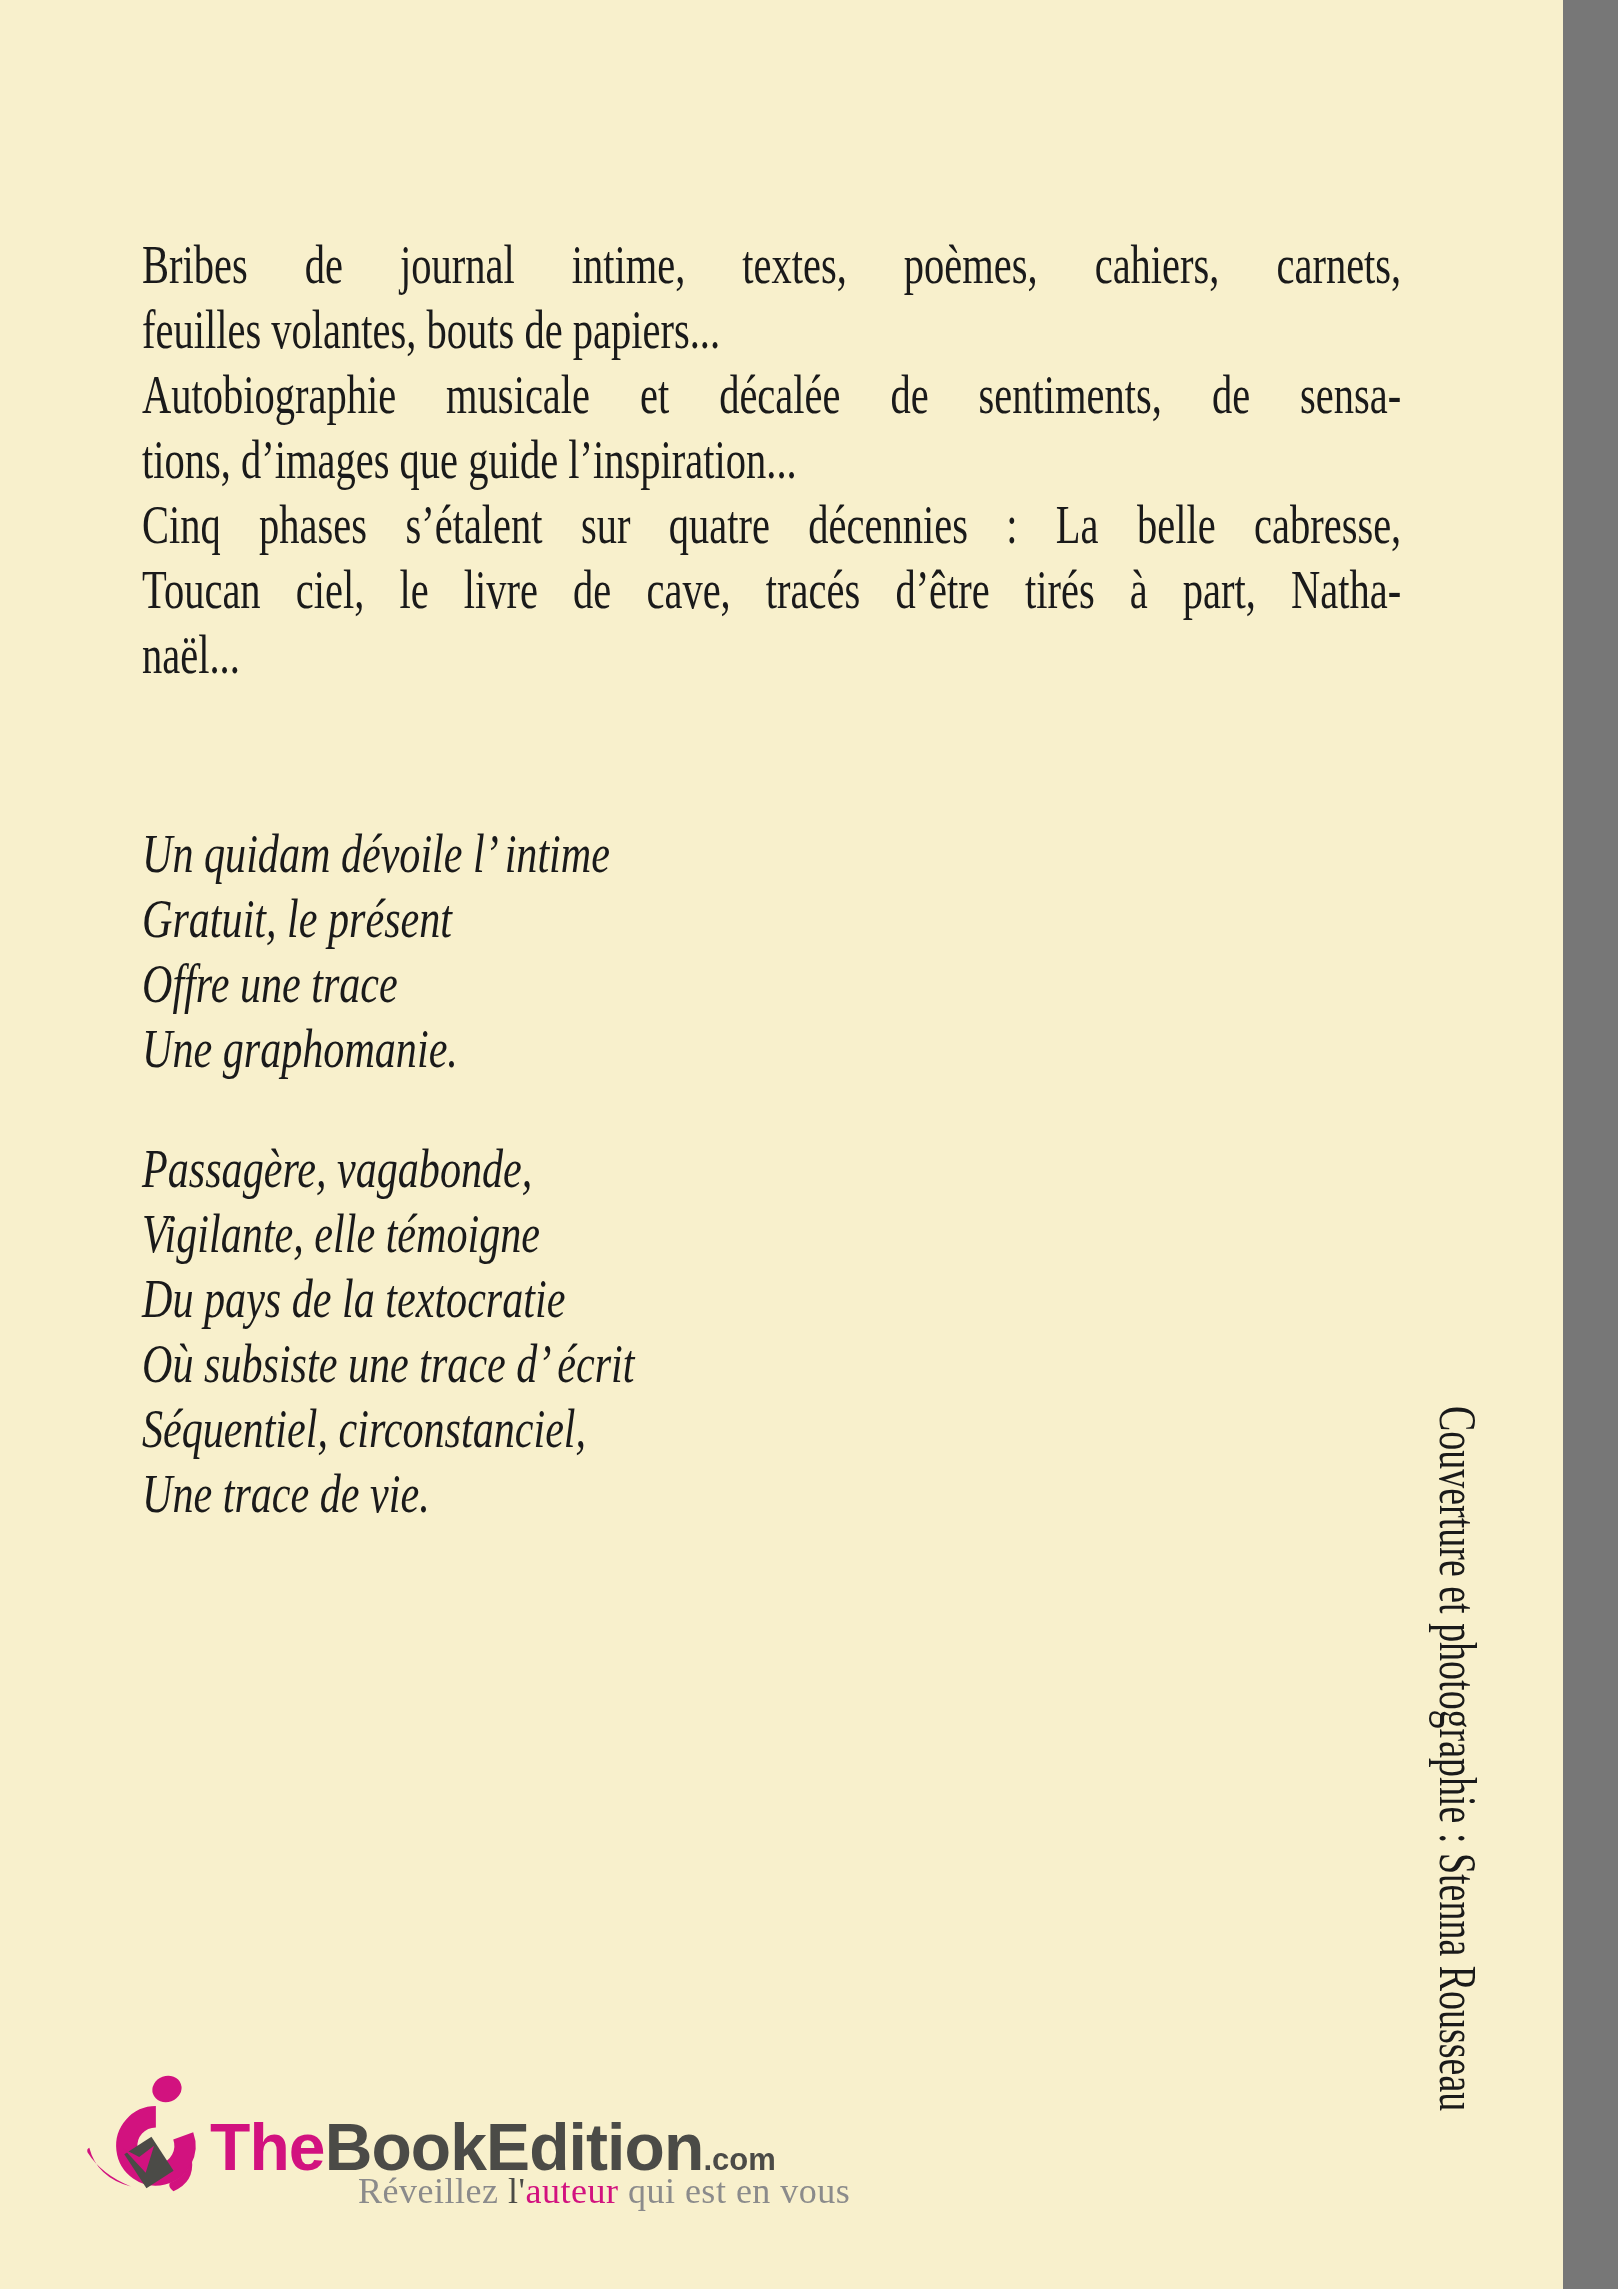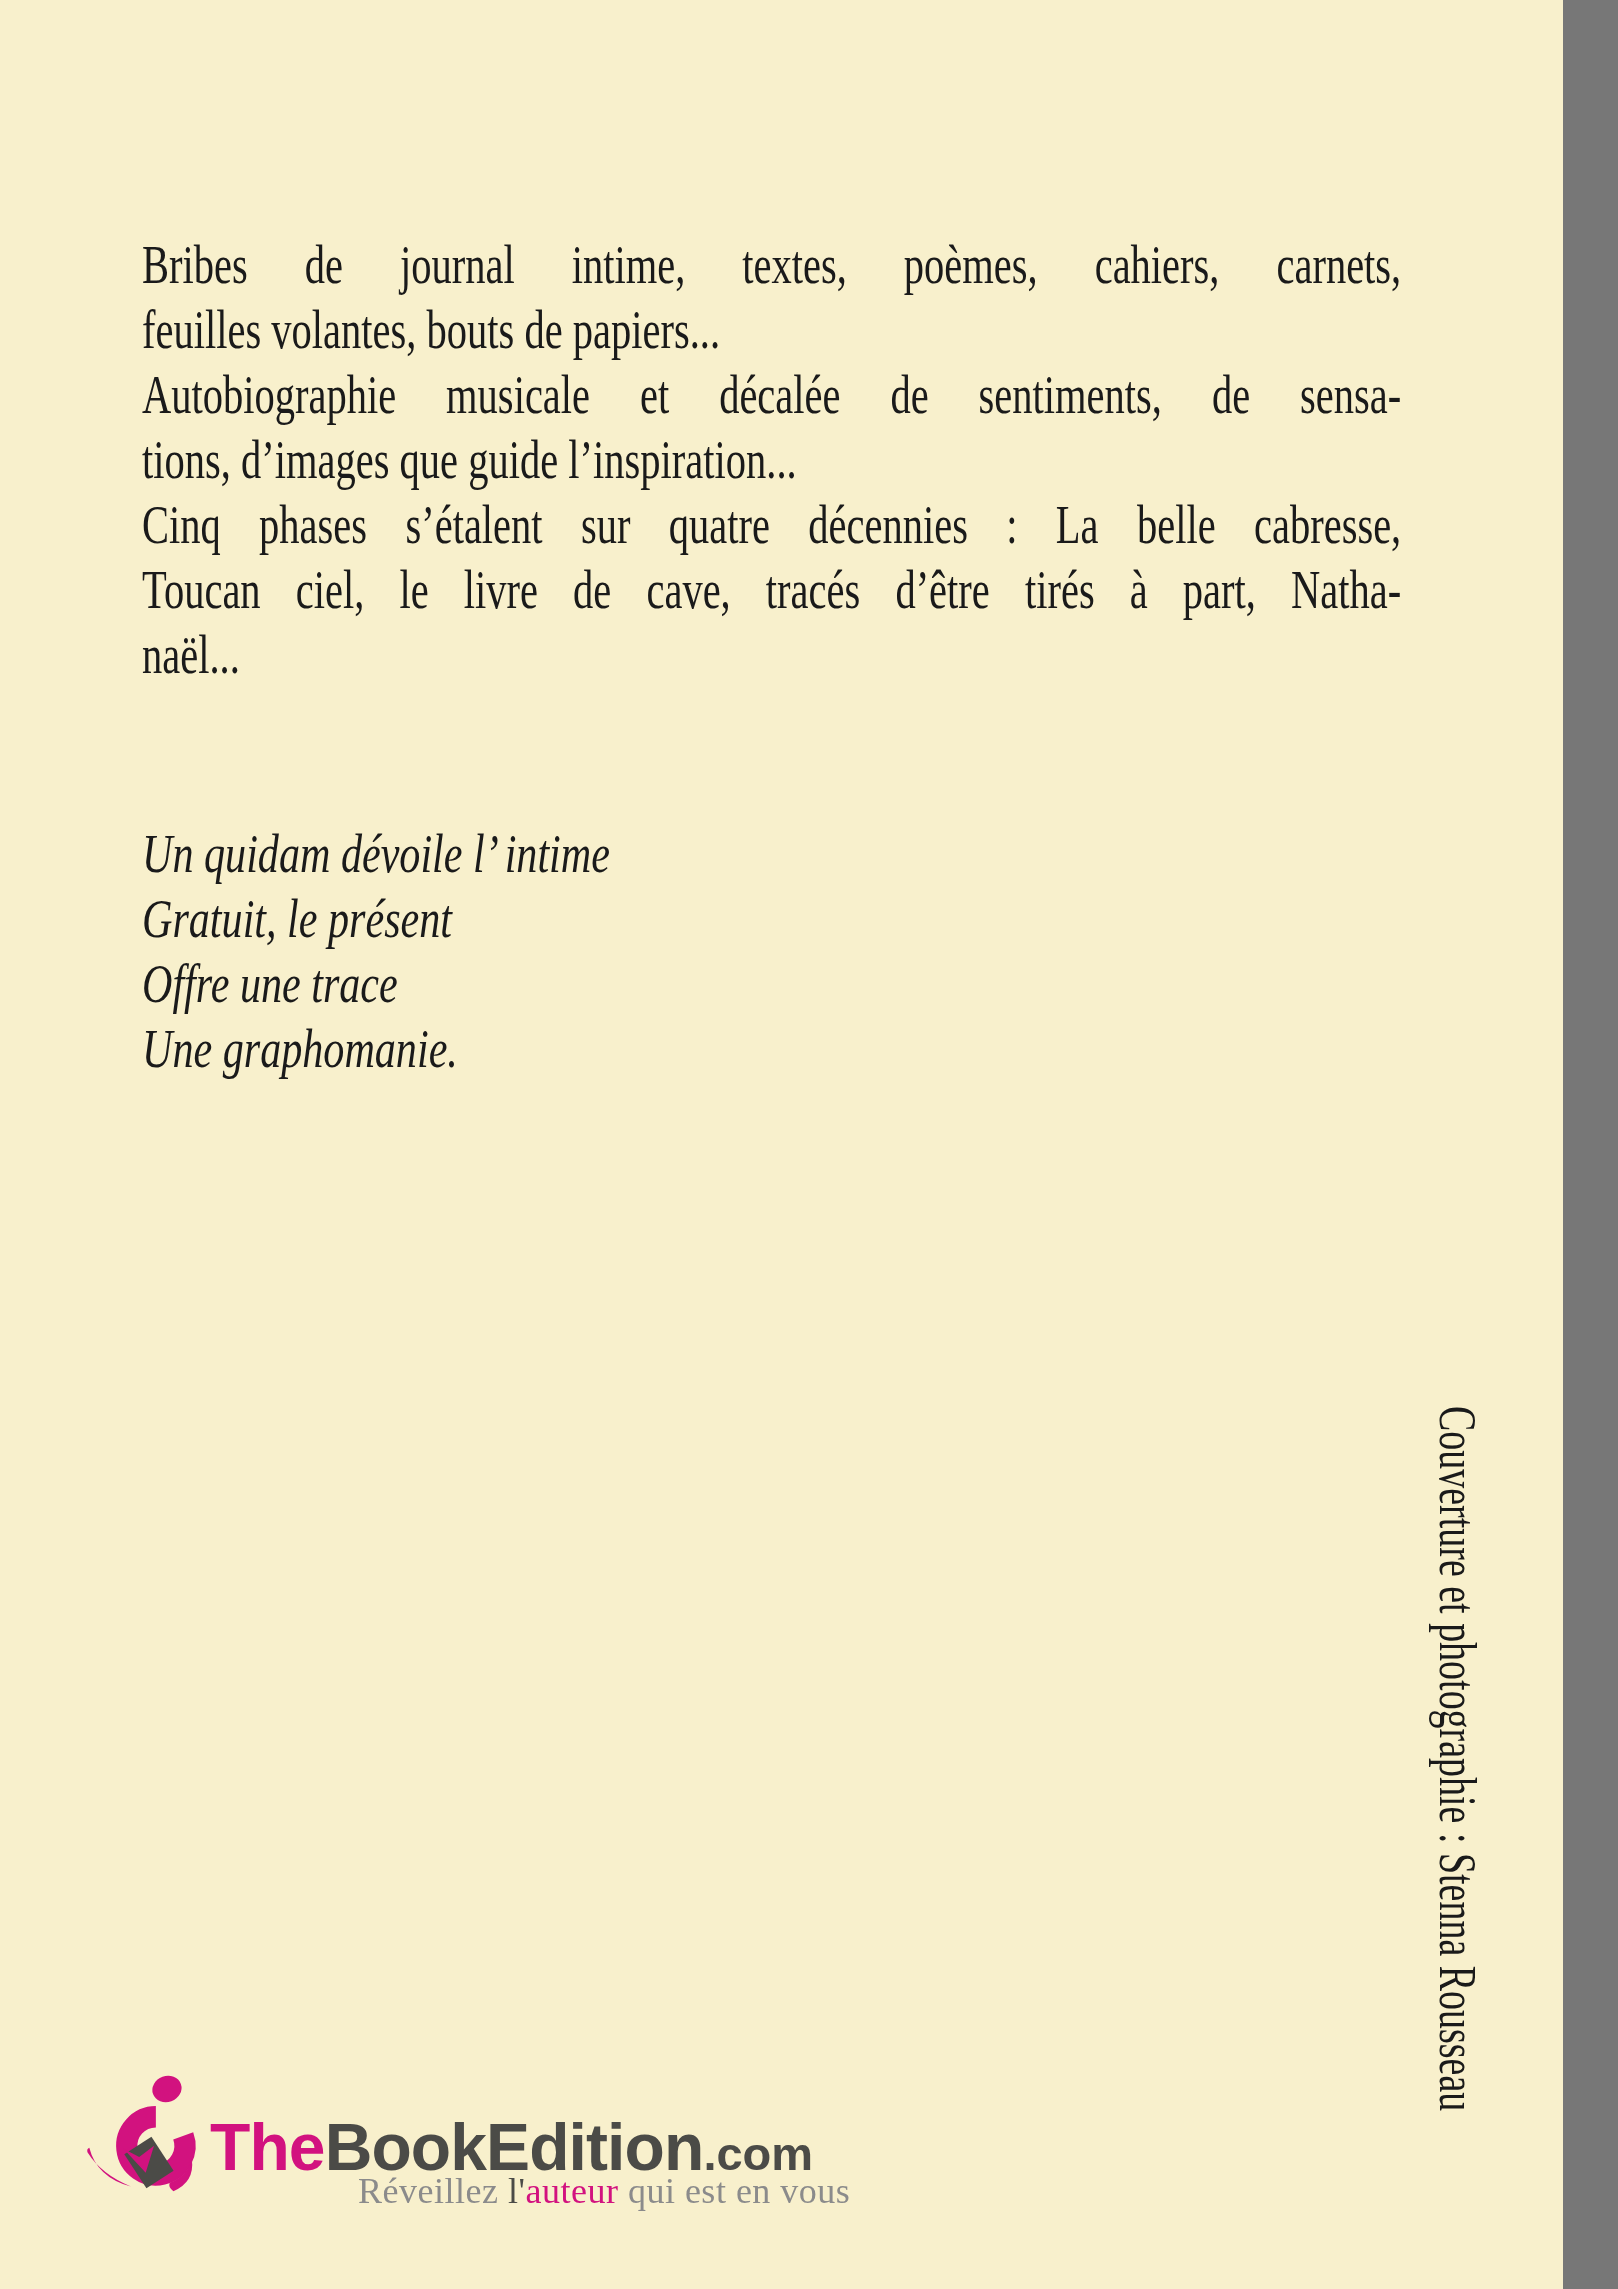--- a/index.html
+++ b/index.html
@@ -53,21 +53,21 @@
   .wordmark{
     position:absolute;left:210px;top:2114px;
     font-family:"Liberation Sans", sans-serif;
     font-weight:bold;
     font-size:66px;line-height:66px;
     letter-spacing:-0.9px;
     white-space:nowrap;
     color:var(--charcoal,#4b4b47);
   }
   .wordmark .the{color:var(--magenta,#d2127f);text-align:right;}
-  .wordmark .tld{font-size:47px;letter-spacing:0;}
+  .wordmark .tld{font-size:31px;letter-spacing:0;}
   .tagline{
     position:absolute;left:358px;top:2176px;
     font-family:Liberation Serif, serif;
     font-size:36px;line-height:31px;
     letter-spacing:0.5px;
     color:var(--gray,#8b8b8b);
     white-space:nowrap;
   }
   .tagline .dark{color:var(--charcoal,#4b4b47);}
   .tagline .pink{color:var(--magenta,#d2127f);}
@@ -87,20 +87,28 @@
     <div class="line">naël...</div>
   </div>
 
   <div class="textblock poem stanza1">
     <div class="line">Un quidam dévoile l’ intime</div>
     <div class="line">Gratuit, le présent</div>
     <div class="line">Offre une trace</div>
     <div class="line">Une graphomanie.</div>
   </div>
 
+  <div class="textblock poem stanza2">
+    <div class="line">Passagère, vagabonde,</div>
+    <div class="line">Vigilante, elle témoigne</div>
+    <div class="line">Du pays de la textocratie</div>
+    <div class="line">Où subsiste une trace d’ écrit</div>
+    <div class="line">Séquentiel, circonstanciel,</div>
+    <div class="line">Une trace de vie.</div>
+  </div>
 
   <div class="spine">Couverture et photographie : Stenna Rousseau</div>
 
   <svg class="logo-mark" viewBox="0 0 132 136" xmlns="http://www.w3.org/2000/svg" aria-hidden="true">
 
     <path d="M 9,85 Q 17,117 54,127 Q 22,114 7,90 Q 6,86 9,85 Z" fill="#d2127f"></path>
 
     <path d="M 110.6,72.2 A 31.5 31.5 0 1 1 81,51.5" fill="none" stroke="#d2127f" stroke-width="23"></path>
 
     <path d="M 96,123 Q 114,116 120,98 Q 123,122 100,132 Q 94,128 96,123 Z" fill="#d2127f"></path>

